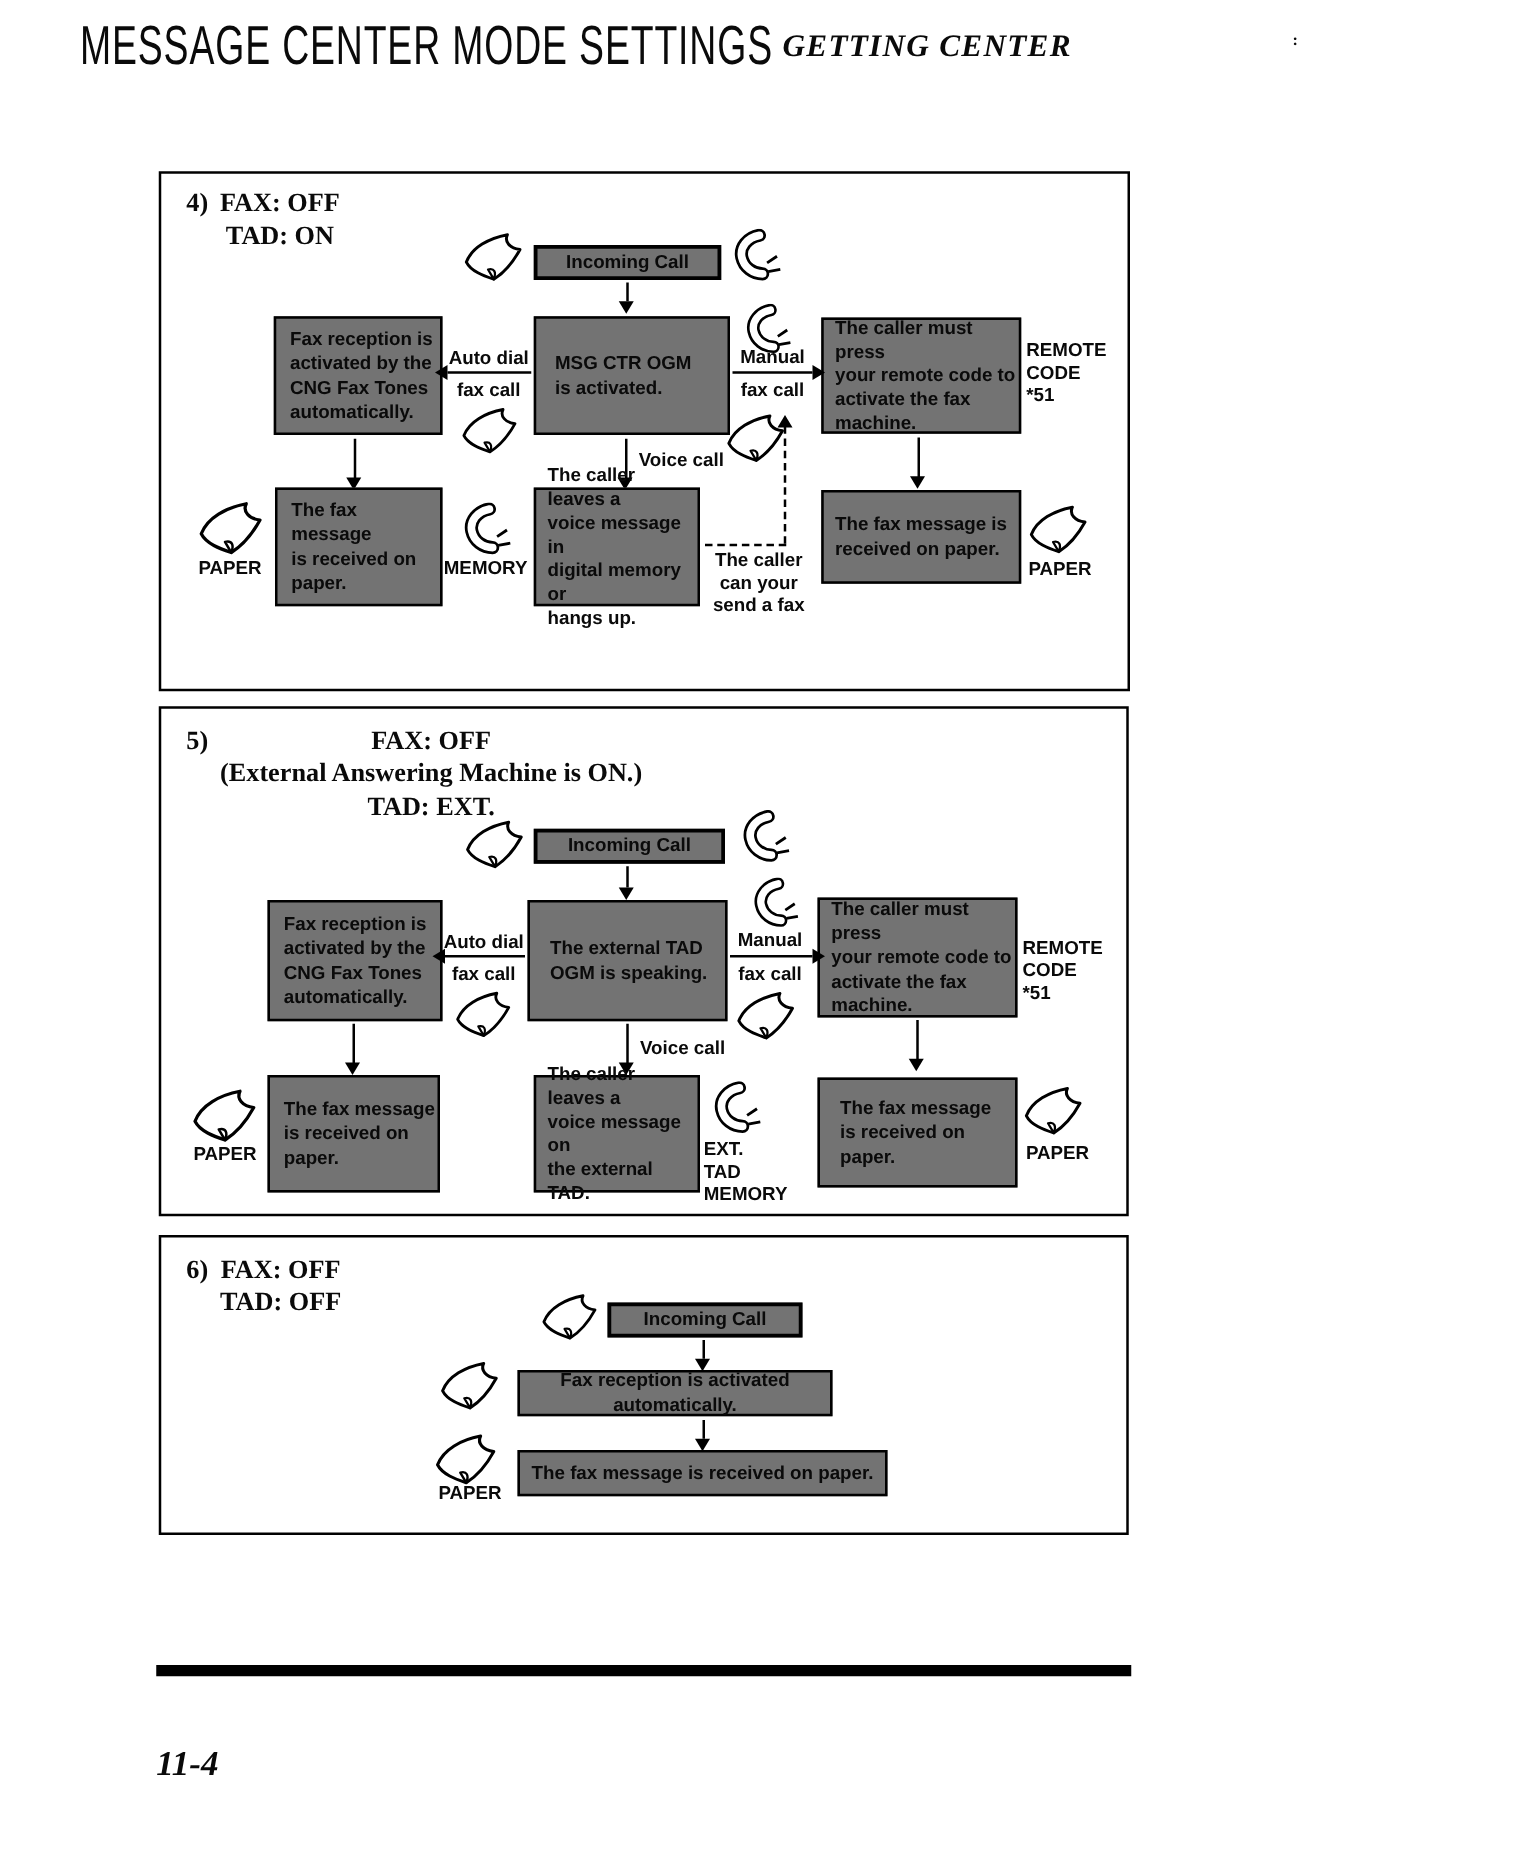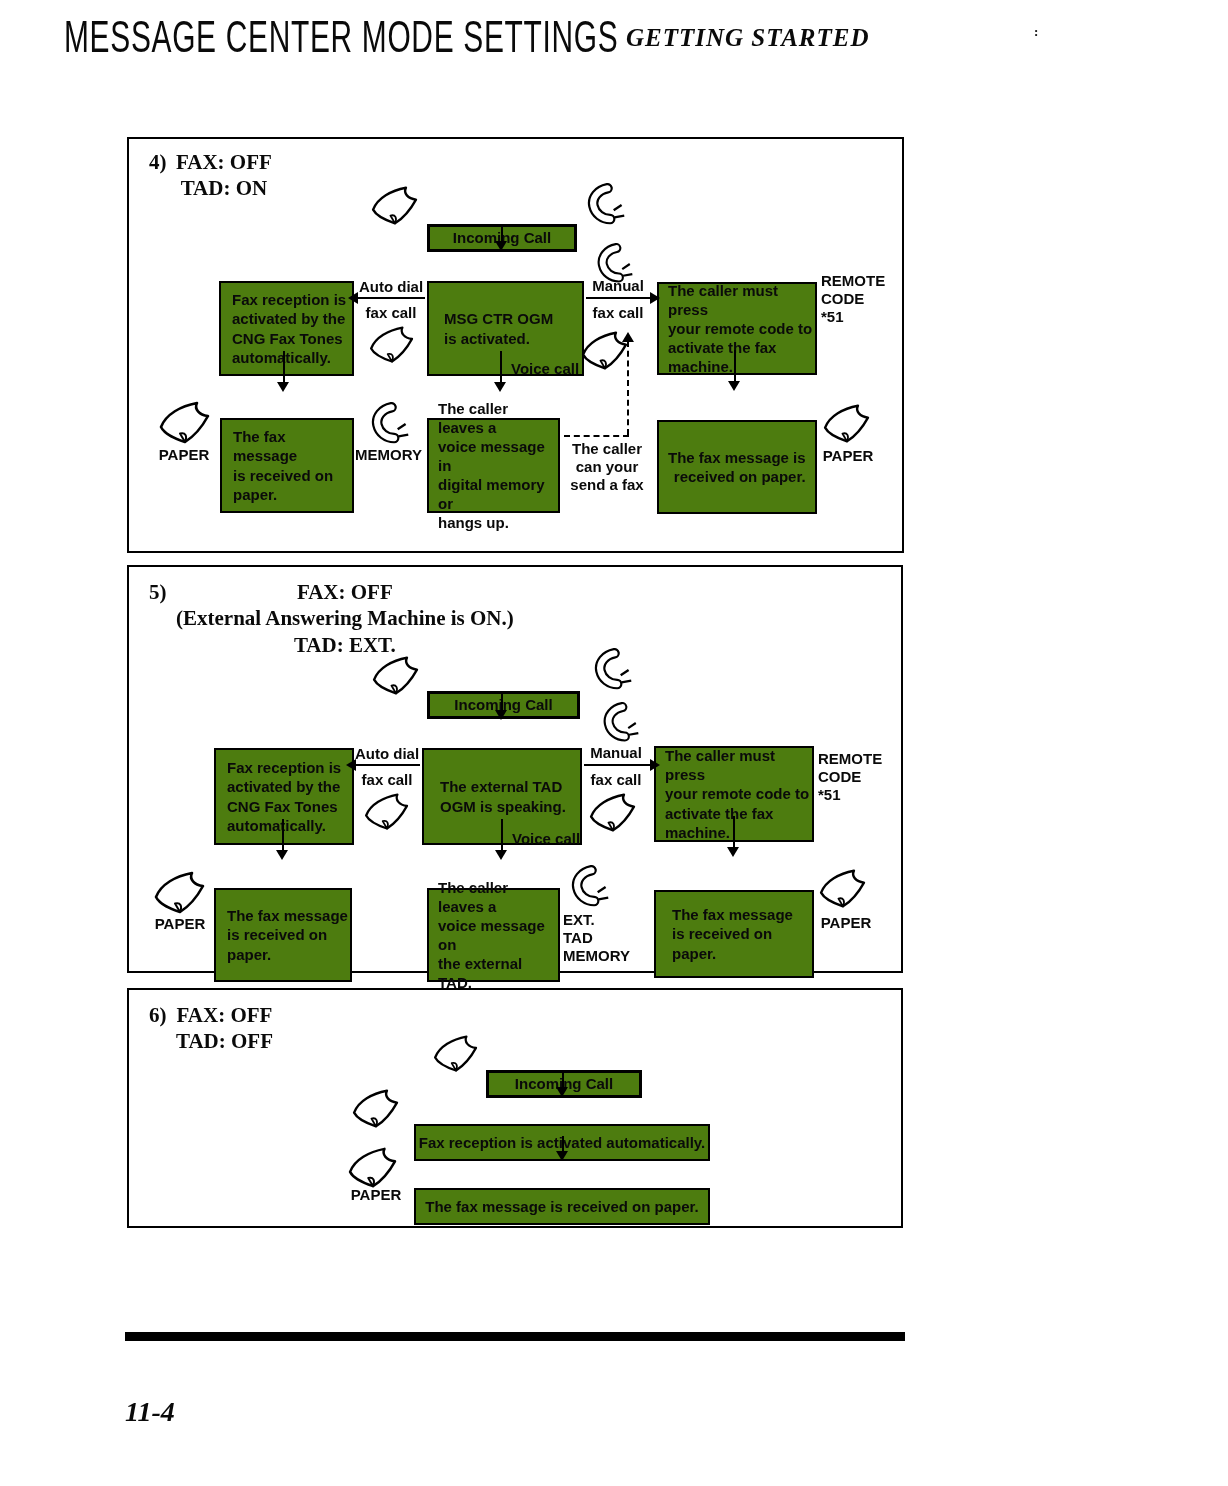--- a/index.html
+++ b/index.html
@@ -11,22 +11,22 @@
   .stray     { position:absolute; left:1034px; top:24px; font:bold 13px "Liberation Serif",serif; }
 
   .mode-heading { position:absolute; left:127px; top:100px; font:bold 21px "Liberation Serif",serif; white-space:nowrap; }
 
   .panel { position:absolute; background:#fff; border:2px solid #000; box-sizing:border-box; }
 
   .sec-head { position:absolute; display:flex; font:bold 21px/1.25 "Liberation Serif",serif; }
   .sec-num  { width:27px; flex:0 0 27px; }
   .sec-lines span { display:block; white-space:nowrap;text-align:center; }
 
-  .fbox { position:absolute; border:2.5px solid #000; background:#4d7c0f; box-sizing:border-box;
-          display:flex; align-items:center; font:bold 15px/1.27 "Liberation Sans",sans-serif; white-space:pre-line;margin-top:28px; }
+  .fbox { position:absolute; border:2.5px solid #000; background:#737373; box-sizing:border-box;
+          display:flex; align-items:center; font:bold 15px/1.27 "Liberation Sans",sans-serif; white-space:pre-line; }
   .fbox.ctr { justify-content:center; text-align:center; }
   .thick { border-width:3px; }
 
   .lbl { position:absolute; font:bold 15px/1.2 "Liberation Sans",sans-serif; white-space:pre-line; }
   .lbl.c { text-align:center; }
 
   .note { position:absolute; font:19.5px/1.36 "Liberation Serif",serif; }
 
   .vl { position:absolute; width:2px; background:#000; }
   .hl { position:absolute; height:2px; background:#000; }
@@ -56,21 +56,21 @@
       <path d="M30 6 C19 8 12 17 14 26 C16 35 24 41 33 41" fill="none" stroke="#000" stroke-width="12" stroke-linecap="round"></path>
       <path d="M30 6 C19 8 12 17 14 26 C16 35 24 41 33 41" fill="none" stroke="#fff" stroke-width="7" stroke-linecap="round"></path>
       <path d="M37 31 l9 -6 M38 39 l11 -2" stroke="#000" stroke-width="2.6" fill="none"></path>
     </g>
   </defs>
 </svg>
 
 <div class="page">
 
   <div class="hdr-title">MESSAGE CENTER MODE SETTINGS</div>
-  <div class="hdr-sub">GETTING STARTED</div>
+  <div class="hdr-sub">GETTING CENTER</div>
   <div class="stray">:</div>
 
   <div class="panel" style="left:127px;top:137px;width:777px;height:416px;">
     <div class="sec-head" style="left:20px;top:10px;">
       <span class="sec-num">4)</span>
       <span class="sec-lines">
         <span>FAX: OFF</span>
         <span>TAD: ON</span>
       </span>
     </div>
@@ -144,21 +144,21 @@
 digital memory or
 hangs up.</div>
 
     <div class="hdash" style="left:435px;top:296px;width:65px;"></div>
     <div class="vdash" style="left:498px;top:202px;height:94px;"></div>
     <div class="tri up" style="left:493px;top:193px;"></div>
     <div class="lbl c" style="left:433px;top:301px;width:90px;">The caller
 can your
 send a fax</div>
 
-    <div class="fbox" style="left:528px;top:253px;width:160px;height:94px;padding-left:9px;text-align:right;">The fax message is
+    <div class="fbox" style="left:528px;top:253px;width:160px;height:75px;padding-left:9px;">The fax message is
 received on paper.</div>
     <svg class="icon" style="left:692px;top:264px;width:52px;height:42px;" viewBox="0 0 54 46">
         <use href="#paper-shape"></use>
       </svg>
     <div class="lbl c" style="left:688px;top:308px;width:62px;">PAPER</div>
 
   </div>
 
   <div class="panel" style="left:127px;top:565px;width:776px;height:408px;">
     <div class="sec-head" style="left:20px;top:12px;">
@@ -262,21 +262,21 @@
         <use href="#paper-shape"></use>
       </svg>
     <div class="fbox ctr thick" style="left:357px;top:52px;width:156px;height:28px;">Incoming Call</div>
 
     <div class="vl" style="left:433px;top:82px;height:15px;"></div>
     <div class="tri down" style="left:427px;top:97px;"></div>
 
     <svg class="icon" style="left:222px;top:98px;width:50px;height:42px;" viewBox="0 0 54 46">
         <use href="#paper-shape"></use>
       </svg>
-    <div class="fbox ctr" style="left:285px;top:106px;width:296px;height:37px;">Fax reception is activated automatically.</div>
+    <div class="fbox ctr" style="left:285px;top:106px;width:252px;height:37px;">Fax reception is activated automatically.</div>
 
     <div class="vl" style="left:433px;top:146px;height:15px;"></div>
     <div class="tri down" style="left:427px;top:161px;"></div>
 
     <svg class="icon" style="left:218px;top:156px;width:52px;height:44px;" viewBox="0 0 54 46">
         <use href="#paper-shape"></use>
       </svg>
     <div class="lbl c" style="left:214px;top:196px;width:66px;">PAPER</div>
     <div class="fbox ctr" style="left:285px;top:170px;width:296px;height:37px;">The fax message is received on paper.</div>
   </div>

